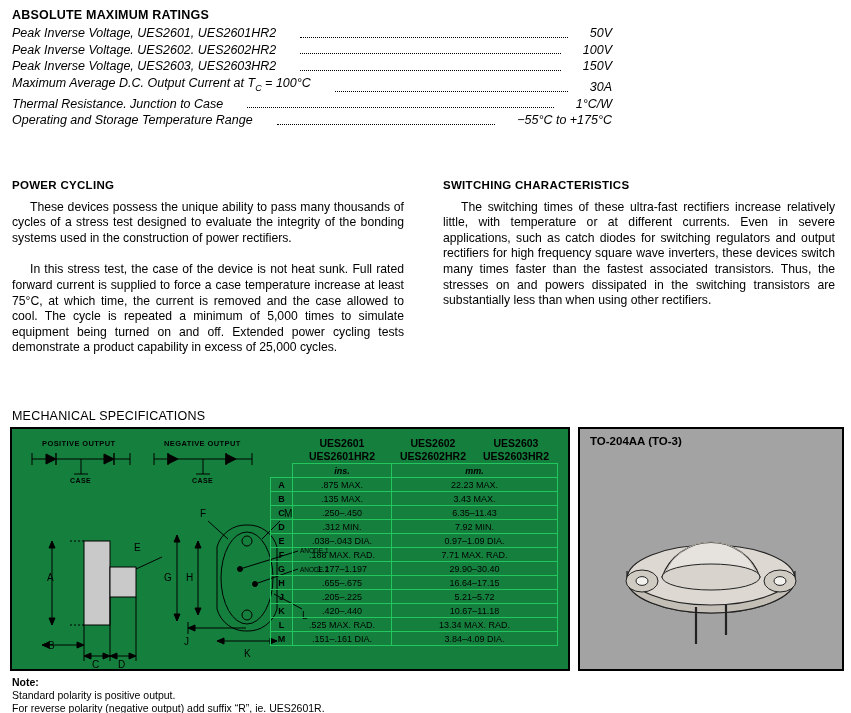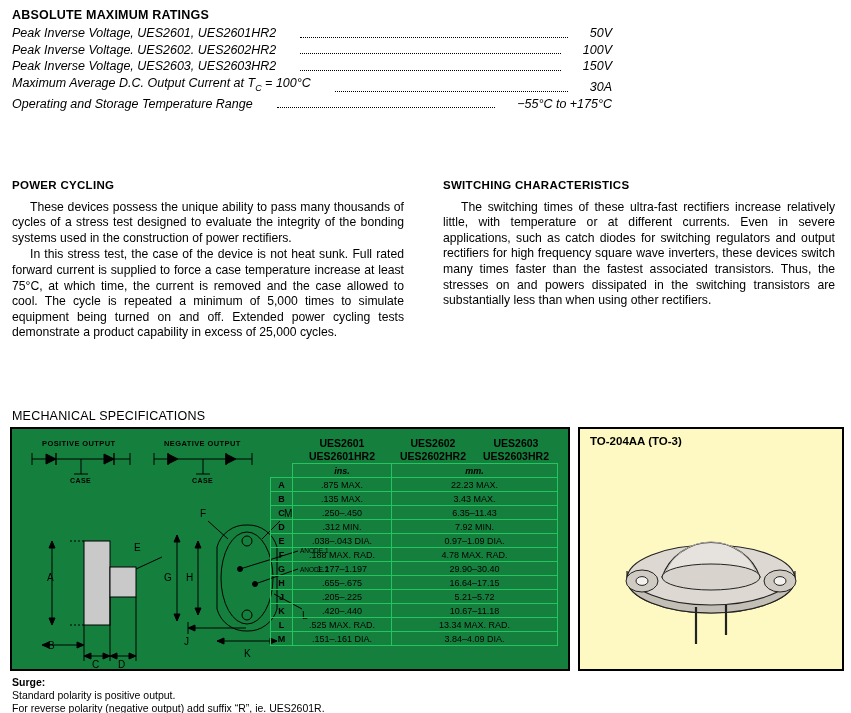--- a/index.html
+++ b/index.html
@@ -31,34 +31,34 @@
     margin:0 2px 4px 4px;
     height:8px;
   }
   .amr-val{flex:0 0 auto;font-style:italic;}
   sub{font-size:9px;}
 
   
   .col{position:absolute;width:392px;font-size:12.2px;line-height:15.6px;text-align:justify;}
   .col h3{font-size:11.5px;font-weight:bold;margin:0 0 6px 0;letter-spacing:.3px;}
   .col p{margin:0 0 0 0;text-indent:18px;}
-  .col p + p{margin-top:1px;}
+  .col p + p{margin-top:16px;}
   .colL{left:12px;top:178px;}
   .colR{left:443px;top:178px;}
 
   
   .mech-title{position:absolute;left:12px;top:409px;font-size:12.5px;font-weight:normal;letter-spacing:.2px;}
 
   .mechbox{
     position:absolute;left:10px;top:427px;width:556px;height:240px;
     border:2px solid #000;background:#15803d;
   }
   .pkgbox{
     position:absolute;left:578px;top:427px;width:262px;height:240px;
-    border:2px solid #000;background:#fef9c3;
+    border:2px solid #000;background:#a3a3a3;
   }
   .pkg-label{position:absolute;left:10px;top:6px;font-size:11.5px;font-weight:bold;}
 
   
   .pol{position:absolute;font-size:7.5px;font-weight:bold;letter-spacing:.4px;}
   .posout{left:30px;top:10px;}
   .negout{left:152px;top:10px;}
   .caselbl{position:absolute;font-size:7px;font-weight:bold;letter-spacing:.4px;}
 
   
@@ -105,20 +105,25 @@
       <span class="amr-val">150V</span>
     </div>
 
     <div class="amr-row">
       <span class="amr-label"><span>Maximum Average D.C. Output Current at T</span><sub>C</sub><span> = 100°C</span></span>
       <span class="amr-dots"></span>
       <span class="amr-val">30A</span>
     </div>
 
 
+    <div class="amr-row">
+      <span class="amr-label">Thermal Resistance. Junction to Case</span>
+      <span class="amr-dots"></span>
+      <span class="amr-val">1°C/W</span>
+    </div>
 
     <div class="amr-row">
       <span class="amr-label">Operating and Storage Temperature Range</span>
       <span class="amr-dots"></span>
       <span class="amr-val">−55°C to +175°C</span>
     </div>
   </div>
 
   <div class="col colL">
     <h3>POWER CYCLING</h3>
@@ -278,21 +283,21 @@
             <td colspan="2">7.92 MIN.</td>
           </tr>
       <tr>
             <td class="dimcol">E</td>
             <td>.038–.043 DIA.</td>
             <td colspan="2">0.97–1.09 DIA.</td>
           </tr>
       <tr>
             <td class="dimcol">F</td>
             <td>.188 MAX. RAD.</td>
-            <td colspan="2">4.78 MAX. RAD.</td>
+            <td colspan="2">7.71 MAX. RAD.</td>
           </tr>
       <tr>
             <td class="dimcol">G</td>
             <td>1.177–1.197</td>
             <td colspan="2">29.90–30.40</td>
           </tr>
       <tr>
             <td class="dimcol">H</td>
             <td>.655–.675</td>
             <td colspan="2">16.64–17.15</td>
@@ -340,18 +345,18 @@
           <ellipse cx="131" cy="148" rx="49" ry="13" fill="#d8d4cd" stroke="#222" stroke-width="1"></ellipse>
 
           <line x1="116" y1="178" x2="116" y2="215" stroke="#222" stroke-width="2.2"></line>
           <line x1="146" y1="176" x2="146" y2="206" stroke="#222" stroke-width="2.2"></line>
         </g>
       </svg>
     </div>
   </div>
 
   <div class="note">
-    <b>Surge:</b><br>
+    <b>Note:</b><br>
     <span>Standard polarity is positive output.</span><br>
     <span>For reverse polarity (negative output) add suffix “R”, ie. UES2601R.</span>
   </div>
 
 </div>
 
 </body></html>

